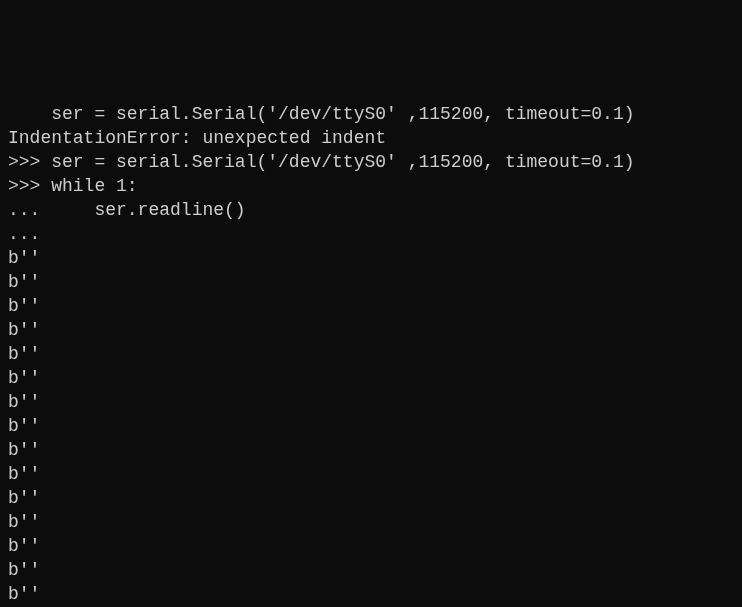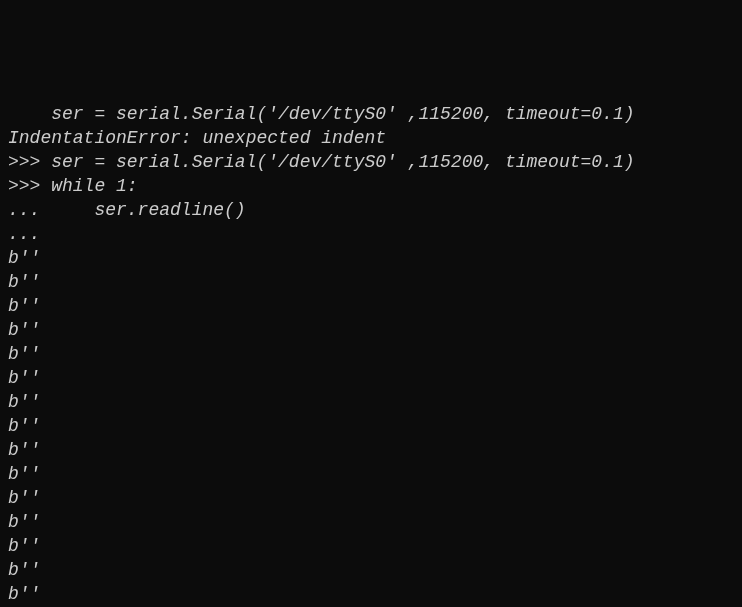--- a/index.html
+++ b/index.html
@@ -14,21 +14,20 @@
       font-size: 18px;
       line-height: 24px;
       padding: 6px 8px;
       width: 742px;
       height: 607px;
       overflow: hidden;
       white-space: pre;
     }
     .terminal-line {
       display: block;
-      font-style: italic;
     }
   </style>
 </head>
 <body>
 
 
 
 <div><span class="terminal-line">    ser = serial.Serial('/dev/ttyS0' ,115200, timeout=0.1)</span><span class="terminal-line">IndentationError: unexpected indent</span><span class="terminal-line">&gt;&gt;&gt; ser = serial.Serial('/dev/ttyS0' ,115200, timeout=0.1)</span><span class="terminal-line">&gt;&gt;&gt; while 1:</span><span class="terminal-line">...     ser.readline()</span><span class="terminal-line">...</span><span class="terminal-line">b''</span><span class="terminal-line">b''</span><span class="terminal-line">b''</span><span class="terminal-line">b''</span><span class="terminal-line">b''</span><span class="terminal-line">b''</span><span class="terminal-line">b''</span><span class="terminal-line">b''</span><span class="terminal-line">b''</span><span class="terminal-line">b''</span><span class="terminal-line">b''</span><span class="terminal-line">b''</span><span class="terminal-line">b''</span><span class="terminal-line">b''</span><span class="terminal-line">b''</span><span class="terminal-line">b''</span></div>
 
 

